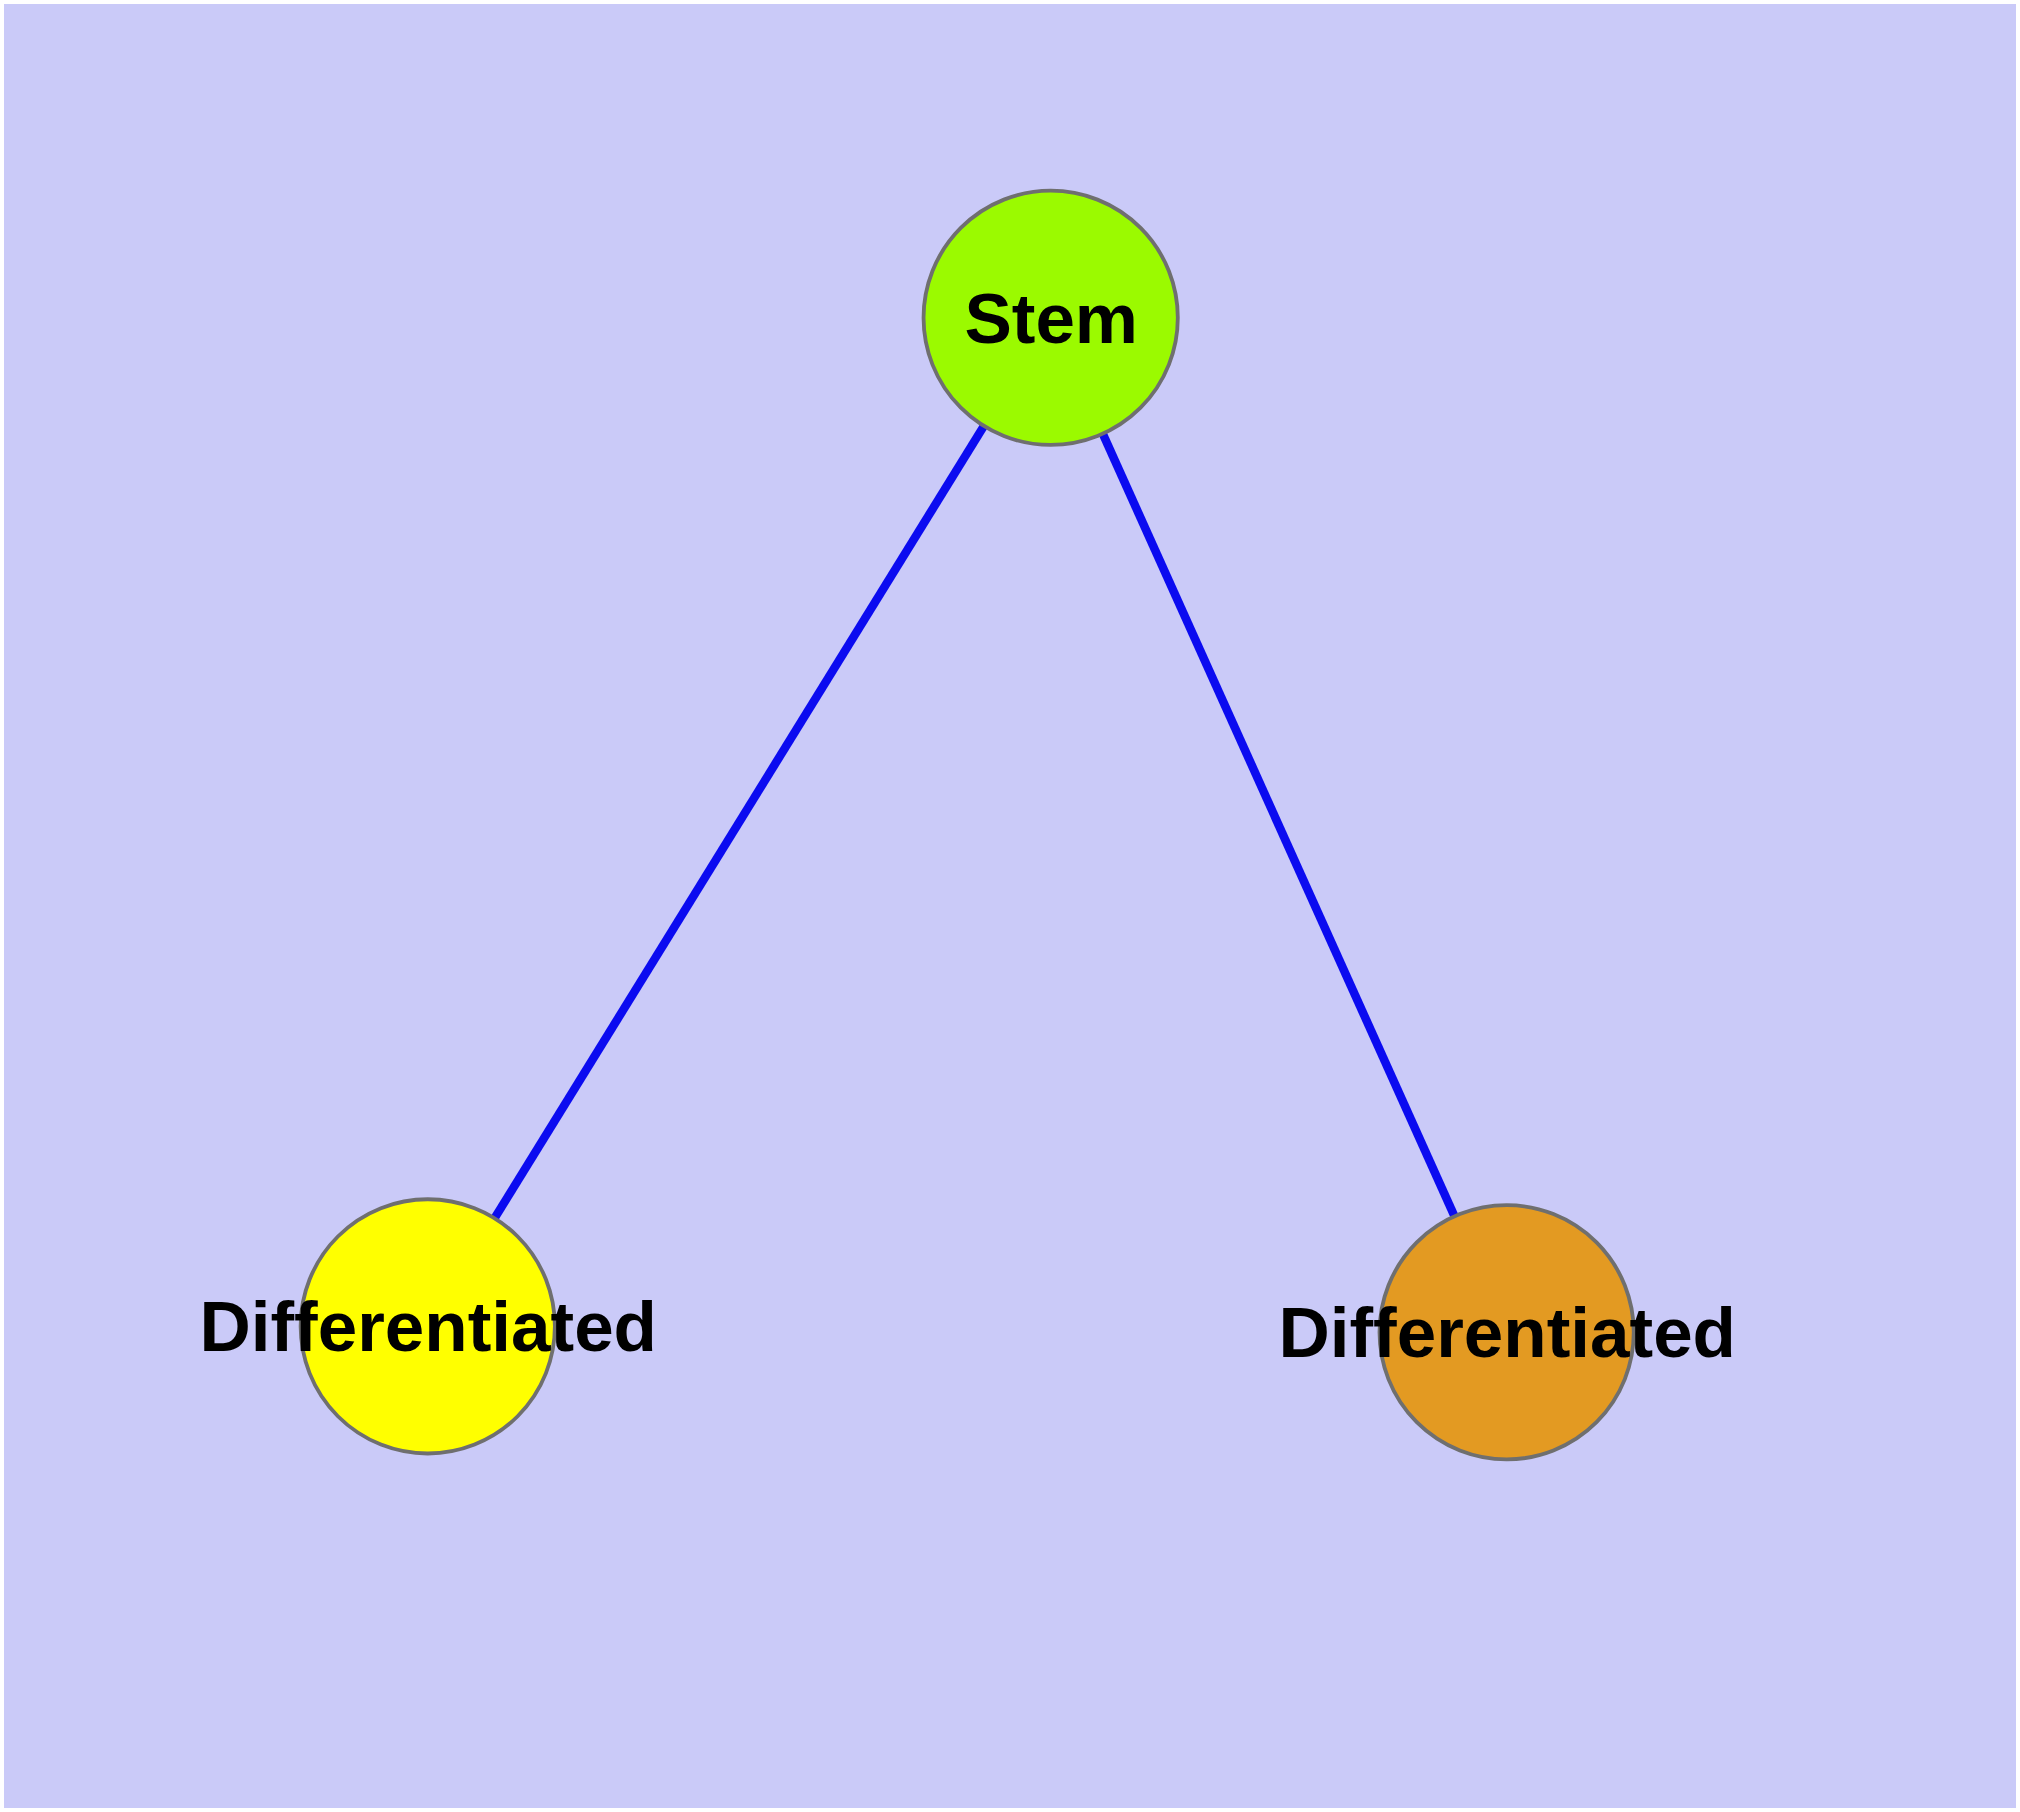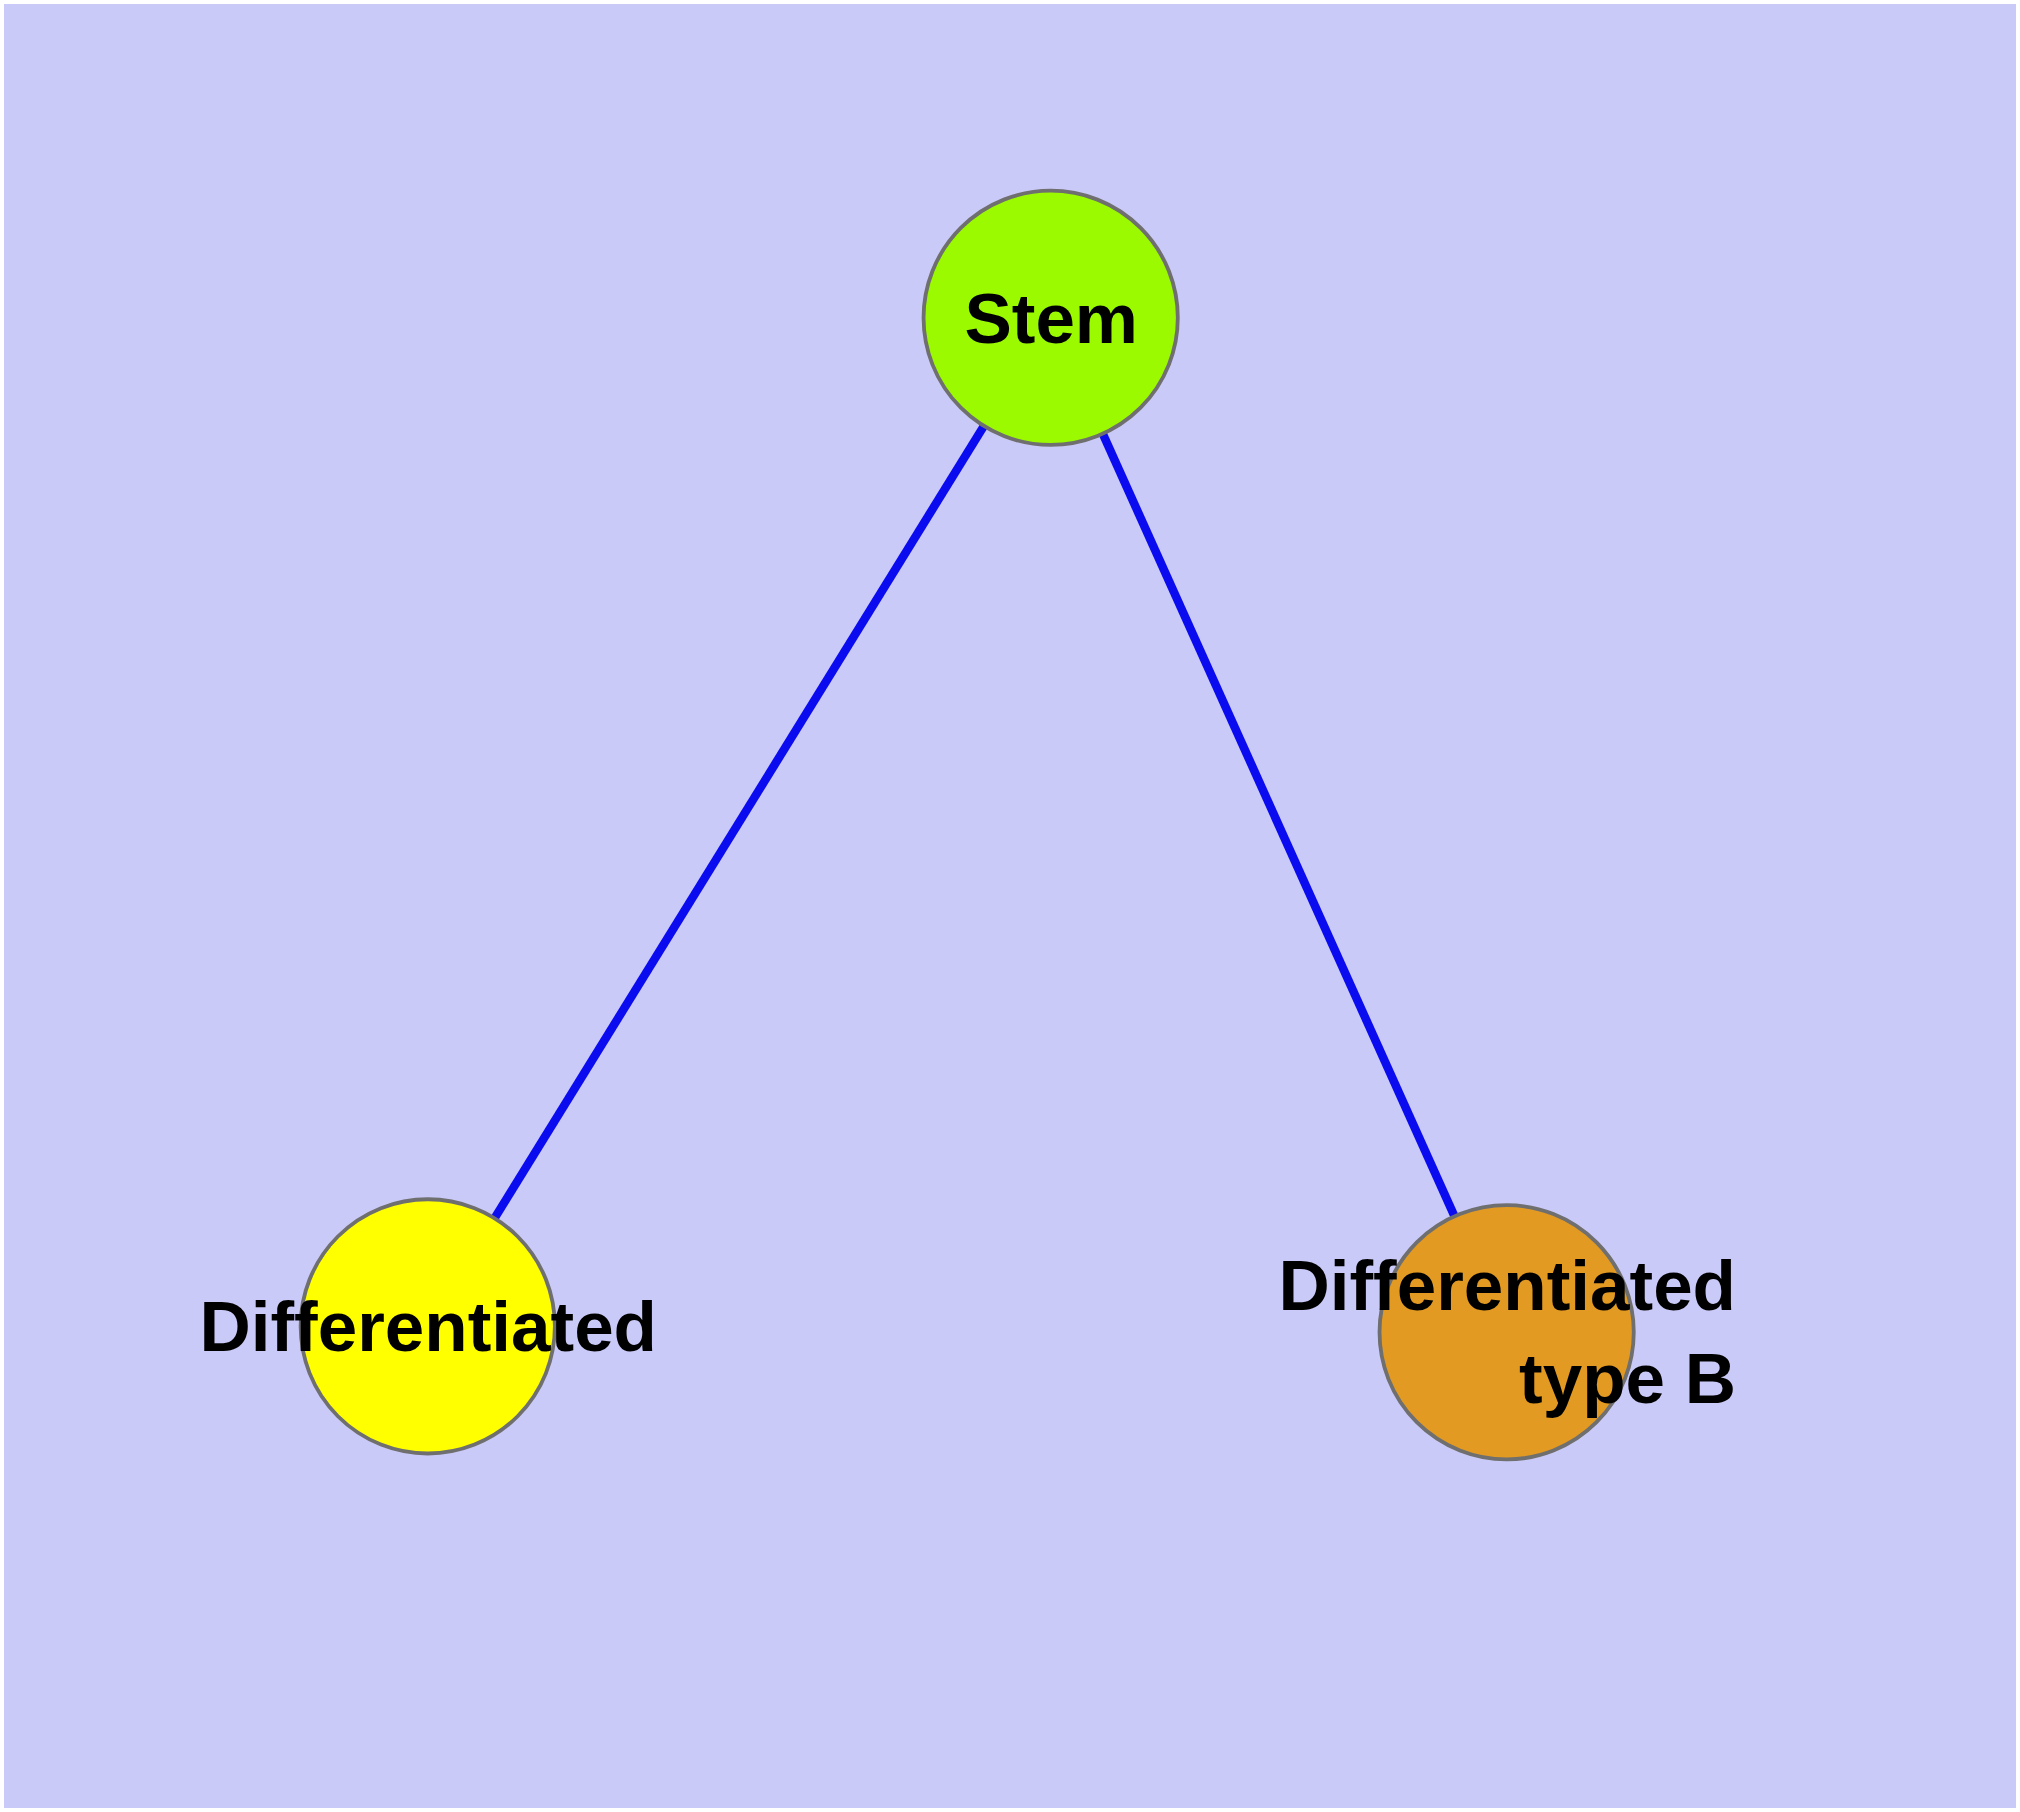--- a/index.html
+++ b/index.html
@@ -22,21 +22,21 @@
     position: absolute;
     left: 0;
     top: 0;
     width: 100%;
     height: 100%;
     display: block;
   }
   .node-label {
     position: absolute;
     transform: translate(-50%, -50%);
-    text-align: right;
+    text-align: left;
     font-weight: bold;
     white-space: nowrap;
     color: #000000;
   }
 </style>
 </head>
 <body>
 
 <div class="page">
   <div class="plot-area" id="plot-area" style="left: 4.2px; top: 4.2px; width: 2012px; height: 1804px; background: rgb(202, 202, 248);">
@@ -51,17 +51,16 @@
     <div class="node-label" id="label-stem" style="left: 1047px; top: 314px; font-size: 71px; line-height: 93px; color: rgb(0, 0, 0);">
       <span>Stem</span>
     </div>
 
     <div class="node-label" id="label-diff-a" style="left: 424px; top: 1322px; font-size: 71px; line-height: 93px; color: rgb(0, 0, 0);">
       <span>Differentiated</span><br>
     </div>
 
     <div class="node-label" id="label-diff-b" style="left: 1503px; top: 1328px; font-size: 71px; line-height: 93px; color: rgb(0, 0, 0);">
       <span>Differentiated</span><br>
-      <span>type B</span>
     </div>
   </div>
 </div>
 
 
 </body></html>

